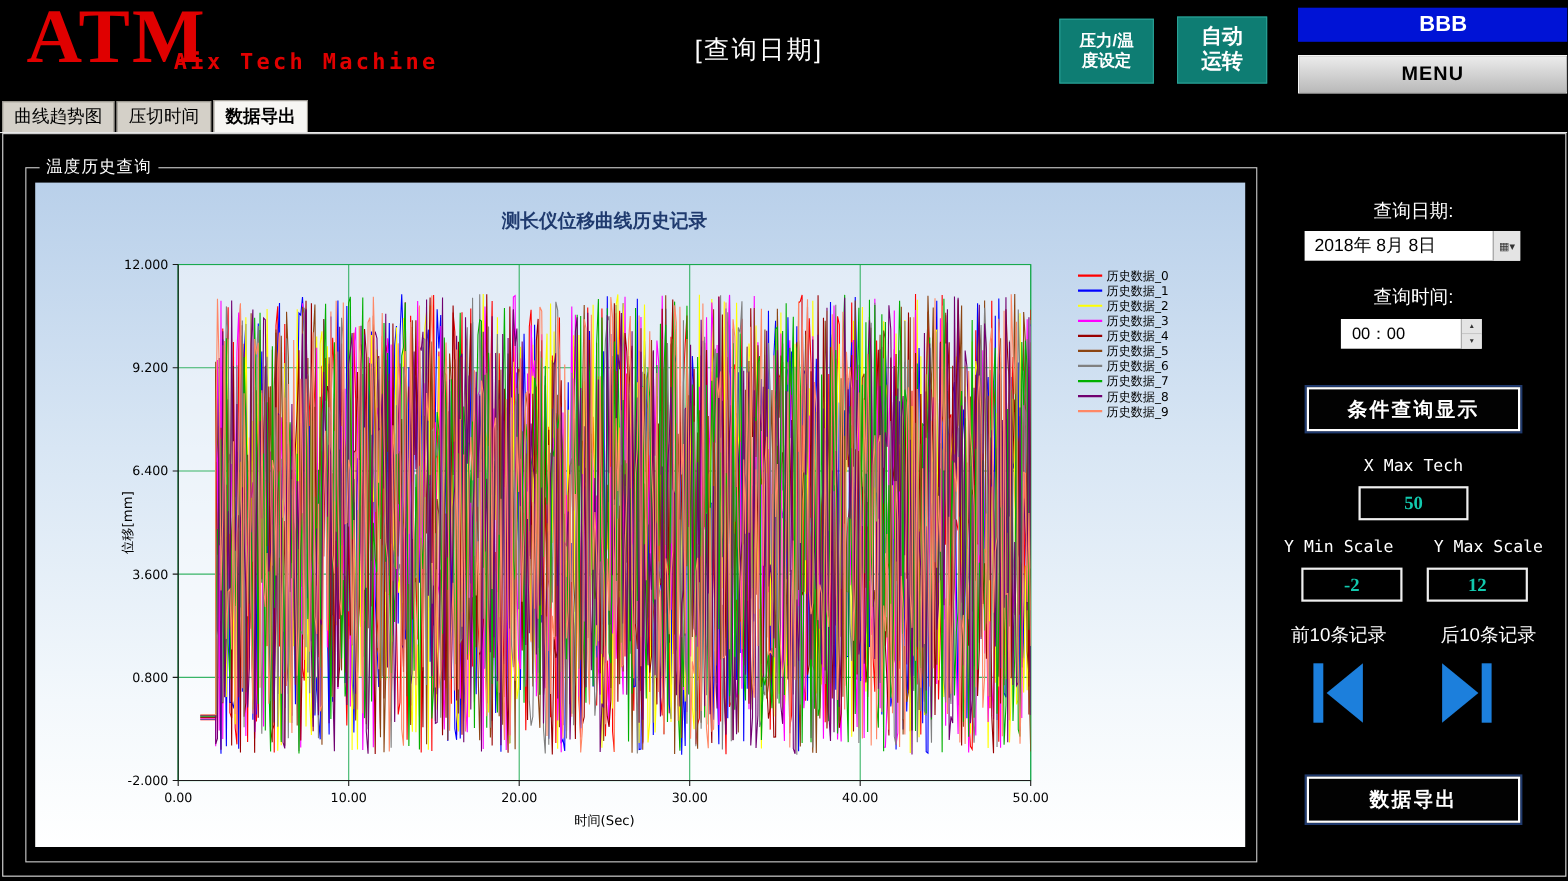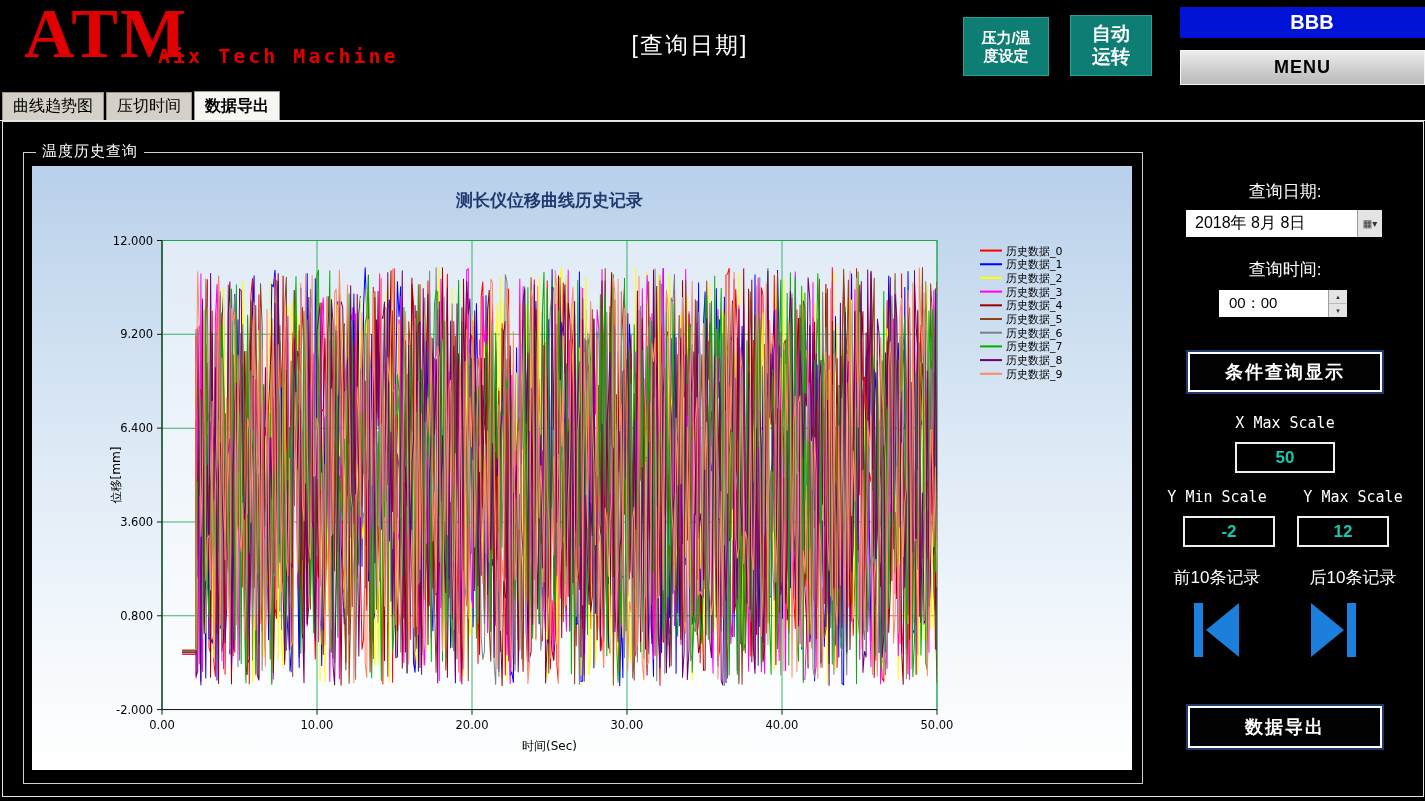--- a/index.html
+++ b/index.html
@@ -61,21 +61,21 @@
            display:flex;align-items:center;}
   .timebox .ttext{padding-left:10px;font-size:15px;color:#000;flex:1;}
   .spin{width:18px;height:100%;display:flex;flex-direction:column;border-left:1px solid #9d9d9d;}
   .spin div{flex:1;background:#e4e4e4;border-bottom:1px solid #bbb;display:flex;
            align-items:center;justify-content:center;font-size:6px;color:#333;cursor:pointer;}
   .spin div:last-child{border-bottom:none;}
   .panel-btn{position:absolute;left:39px;width:190px;background:#020202;border:2px solid #fff;
            box-shadow:0 0 0 2px #203a6e;color:#fff;font-weight:bold;font-size:18px;
            letter-spacing:2px;display:flex;align-items:center;justify-content:center;cursor:pointer;}
   .valbox{position:absolute;background:#000;border:2px solid #efefef;color:#12c9ae;
-           font-family:Liberation Sans, sans-serif;font-weight:bold;font-size:17px;
+           font-family:Liberation Serif, serif;font-weight:bold;font-size:17px;
            display:flex;align-items:center;justify-content:center;}
   .navarrow{position:absolute;cursor:pointer;}
 </style>
 </head>
 <body>
 
 <div class="screen">
 
   <div class="hdr">
     <span class="logo">ATM</span>
@@ -203,21 +203,21 @@
       <div class="timebox">
         <span class="ttext">00：00</span>
         <span class="spin">
           <div>▲</div>
           <div>▼</div>
         </span>
       </div>
 
       <div class="panel-btn" style="top:200px;height:36px">条件查询显示</div>
 
-      <div class="plabel full mono" style="top:262px">X Max Scale</div>
+      <div class="plabel full mono" style="top:262px">X Max Tech</div>
       <div class="valbox" style="left:86px;top:290px;width:96px;height:27px">50</div>
 
       <div class="plabel half-l mono" style="top:336px">Y Min Scale</div>
       <div class="plabel half-r mono" style="top:336px">Y Max Scale</div>
       <div class="valbox" style="left:34px;top:364px;width:88px;height:27px">-2</div>
       <div class="valbox" style="left:148px;top:364px;width:88px;height:27px">12</div>
 
       <div class="plabel half-l" style="top:414px">前10条记录</div>
       <div class="plabel half-r" style="top:414px">后10条记录</div>
 

